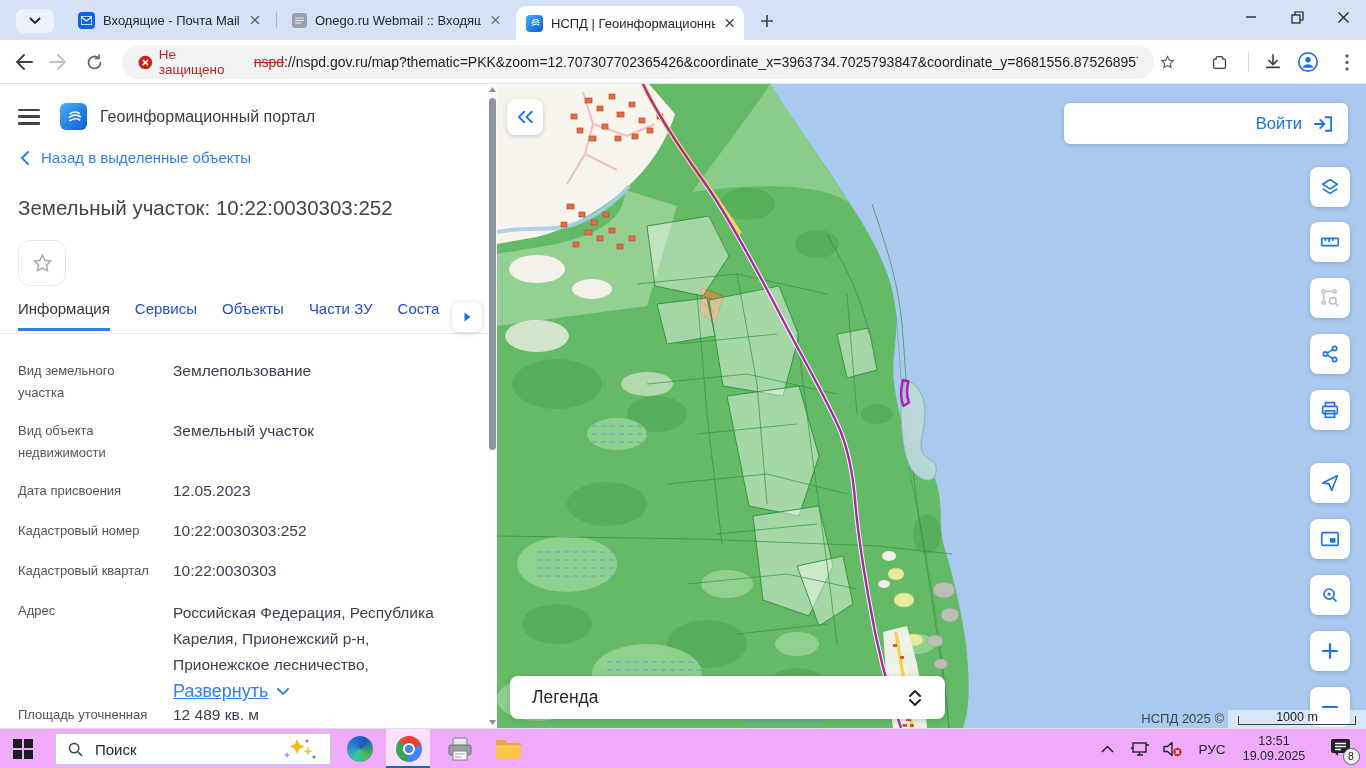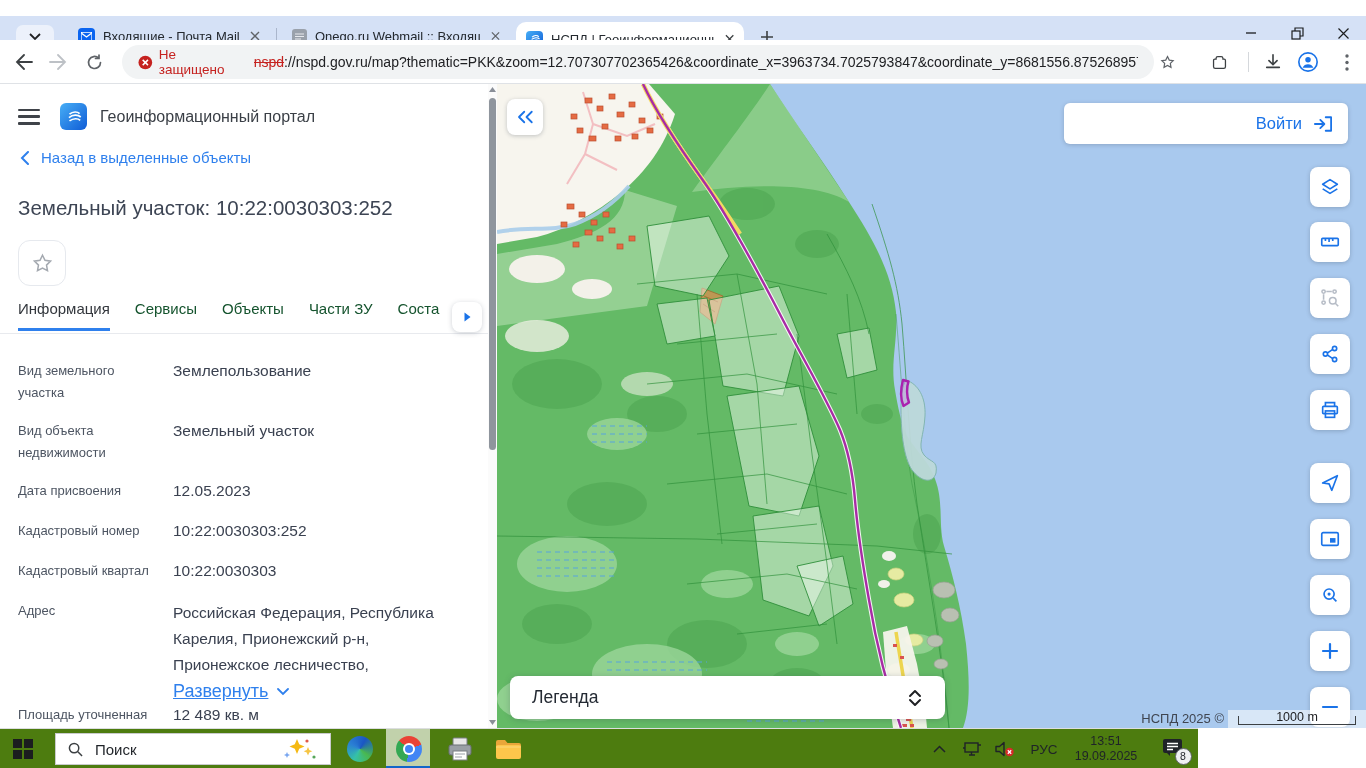--- a/index.html
+++ b/index.html
@@ -1,20 +1,20 @@
 <!DOCTYPE html>
 <html><head>
 <meta charset="utf-8">
 <style>
   * { margin:0; padding:0; box-sizing:border-box; font-family:"Liberation Sans", sans-serif; }
   body { background:#2b2b2b; }
   #screen { position:relative; width:1366px; height:768px; overflow:hidden; background:#fff; }
 
   
-  .tabstrip { position:absolute; left:0; top:16px; width:1366px; height:40px; background:#d5e1f6; }
+  .tabstrip { position:absolute; left:0; top:0; width:1366px; height:40px; background:#d5e1f6; }
   .tabsearch { position:absolute; left:16px; top:9px; width:38px; height:24px; border-radius:7px;
                background:rgba(255,255,255,.55); display:flex; align-items:center; justify-content:center; }
   .tab { position:absolute; top:0; height:40px; display:flex; align-items:center; padding:0 10px; }
   .tab .title { font-size:13px; color:#23282e; white-space:nowrap; overflow:hidden; max-width:168px; margin:0 10px 0 8px; }
   .tab-active { background:#fff; border-radius:10px 10px 0 0; top:6px; height:34px; }
   .tabsep { position:absolute; top:12px; width:1px; height:16px; background:#aab6cc; }
   .favicon { width:17px; height:17px; border-radius:4px; flex:0 0 auto; display:flex; align-items:center; justify-content:center; }
   .fav-mail { background:#0a64f0; }
   .fav-gray { background:#9aa1ab; width:15px; height:15px; border-radius:3px; }
   .fav-nspd { background:linear-gradient(135deg,#47aef6,#0f5cd6); }
@@ -38,21 +38,21 @@
   .hamburger i { display:block; height:2.6px; background:#3f4349; border-radius:1px; }
   .p-logo { width:27px; height:27px; border-radius:6px; background:linear-gradient(135deg,#47aef6,#0f5cd6);
             display:flex; align-items:center; justify-content:center; }
   .p-apptitle { font-size:16px; color:#3a3f46; }
   .p-back { position:absolute; left:20px; top:65px; display:flex; align-items:center; gap:12px; color:#2f80ed; font-size:15px; cursor:pointer; }
   .p-title { position:absolute; left:18px; top:112px; font-size:20.5px; font-weight:500; color:#3d4554; }
   .star-btn { position:absolute; left:18px; top:156px; width:48px; height:46px; border:1px solid #e6e9ee; border-radius:12px;
               display:flex; align-items:center; justify-content:center; background:#fff; }
   .p-tabs { position:absolute; left:0; top:216px; width:598px; height:34px; border-bottom:1px solid #e8eaee;padding-left:24px; }
   .p-tabs-inner { position:absolute; left:18px; top:0; display:flex; gap:25px; white-space:nowrap; }
-  .p-tab { font-size:15px; color:#14532d; padding-bottom:11px; }
+  .p-tab { font-size:15px; color:#1d4ed8; padding-bottom:11px; }
   .p-tab.active { color:#33373d; border-bottom:3px solid #2f80ed; }
   .tabs-next { position:absolute; left:452px; top:2px; width:30px; height:30px; background:#fff; border-radius:8px;
                box-shadow:0 1px 5px rgba(60,70,90,.25); display:flex; align-items:center; justify-content:center; }
   .p-fields { position:absolute; left:18px; top:276px; width:450px; }
   .frow { display:grid; grid-template-columns:142px 1fr; column-gap:13px; }
   .flabel { font-size:13px; color:#4d5562; line-height:22px; }
   .fvalue { font-size:15.5px; color:#3a4150; line-height:22px; }
   .fvalue.multi { line-height:26px; }
   .expand { display:flex; align-items:center; gap:9px; margin-top:3px; }
   .expand span { color:#2f80ed; font-size:18px; text-decoration:underline; }
@@ -71,21 +71,21 @@
   .legend { position:absolute; left:13px; top:592px; width:435px; height:43px; background:#fff; border-radius:8px;
             box-shadow:0 1px 6px rgba(50,60,80,.25); display:flex; align-items:center; justify-content:space-between; padding:0 22px; }
   .legend span { font-size:17.5px; color:#242a33; }
   .scalebar { position:absolute; right:0; top:626px; width:138px; height:18px; background:rgba(255,255,255,.55); z-index:5; }
   .scalebar .ruler { position:absolute; left:10px; right:10px; bottom:3px; height:9px;
                      border-left:1.5px solid #3c4043; border-right:1.5px solid #3c4043; border-bottom:1.5px solid #3c4043; }
   .scalebar .lbl { position:absolute; left:0; right:0; top:0px; text-align:center; font-size:12.5px; color:#202124; }
   .attrib { position:absolute; right:142px; top:627px; font-size:13px; color:#3f4550; z-index:5; }
 
   
-  .taskbar { position:absolute; left:0; top:728px; width:1198px; height:40px; background:#4d7c0f; border-top:1px solid #dcdee0; }
+  .taskbar { position:absolute; left:0; top:728px; width:1366px; height:40px; background:#f0abfc; border-top:1px solid #dcdee0; }
   .startbtn { position:absolute; left:13px; top:10px; width:20px; height:20px; display:grid; grid-template-columns:9px 9px; grid-template-rows:9px 9px; gap:2px; }
   .startbtn i { background:#1b1d1f; }
   .tsearch { position:absolute; left:55px; top:4px; width:276px; height:32px; background:#fff; border:1px solid #c9cbcd;
              display:flex; align-items:center; padding:0 12px; gap:12px; }
   .tsearch .ph { font-size:15px; color:#1f2328; flex:1; }
   .task-icon { position:absolute; top:6px; width:28px; height:28px; display:flex; align-items:center; justify-content:center; }
   .chrome-tile { position:absolute; left:386px; top:0; width:44px; height:40px; background:rgba(255,255,255,.65); }
   .chrome-tile .ul { position:absolute; left:0; bottom:0; width:44px; height:3px; background:#1266c9; }
   .edge-ball { width:26px; height:26px; border-radius:50%;
                background:conic-gradient(from 210deg,#35c1a8,#2a7fd4 90deg,#1a56c4 180deg,#49b84f 280deg,#35c1a8); }

